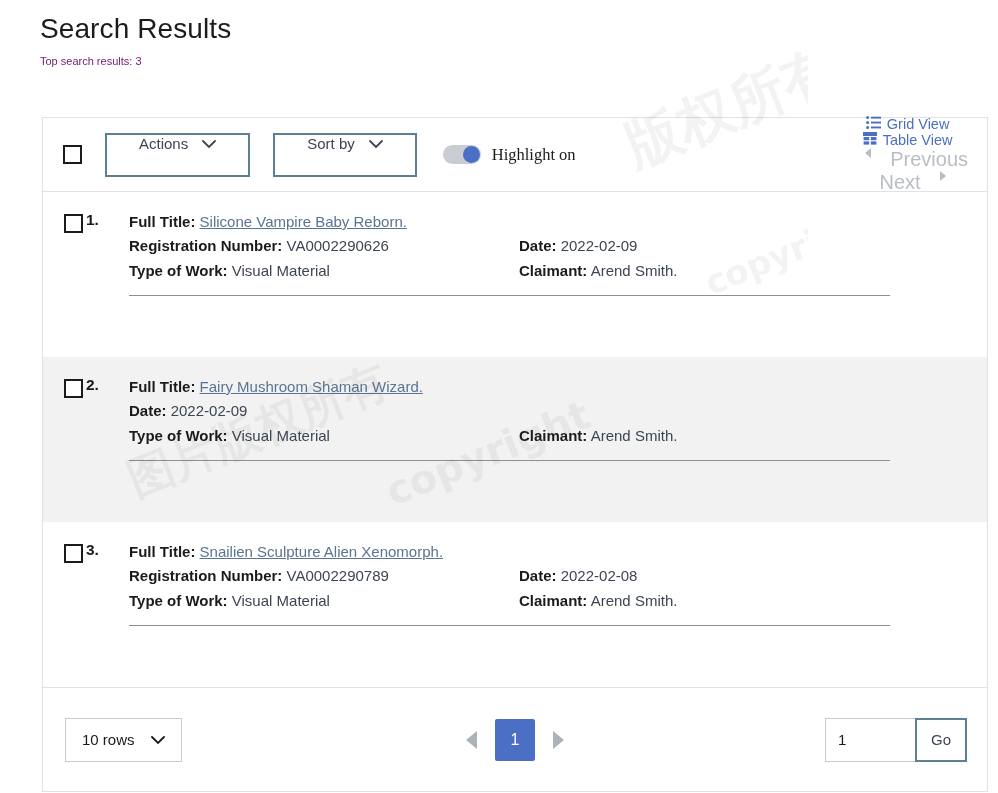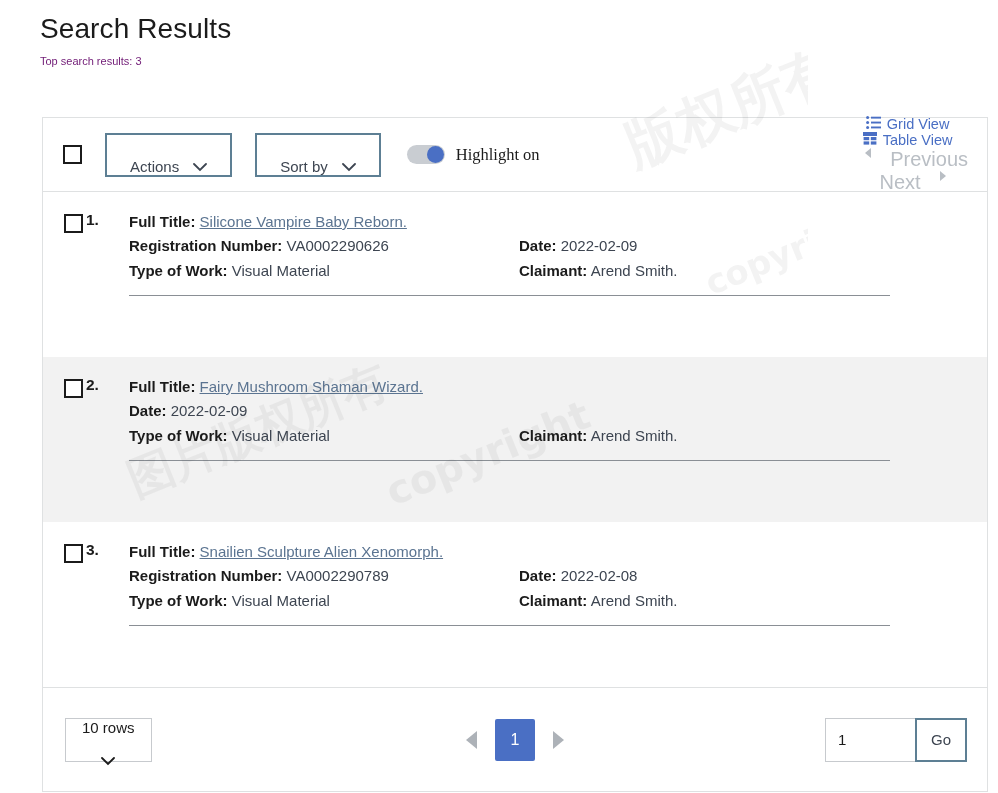--- a/index.html
+++ b/index.html
@@ -58,28 +58,28 @@
     background: #fff;
     display: inline-block;
     flex: 0 0 auto;
     cursor: pointer;
   }
 
   .btn-outline {
     margin-left: 23px;
     height: 44px;
     min-width: 100px;
-    padding: 0 23px;
+    padding: 0 32px;
     border: 2px solid #5d7f94;
     background: #fff;
     color: #3d4551;
     font-size: 15px;
     font-family: "Liberation Sans", sans-serif;
     display: inline-flex;
-    align-items: flex-end;
+    align-items: flex-start;
     gap: 14px;
     cursor: pointer;
   }
   .btn-outline .cv { display: block; }
 
   .toggle-wrap {
     display: flex;
     align-items: center;
     margin-left: 26px;
     gap: 11px;
@@ -195,21 +195,20 @@
     padding: 0 16px;
     border: 1px solid #c7cace;
     background: #fff;
     font-size: 15px;
     color: #1b1b1b;
     display: inline-flex;
     align-items: center;
     gap: 16px;
     cursor: pointer;
     font-family: "Liberation Sans", sans-serif;
-    flex-direction: column;
   }
 
   .pager {
     position: absolute;
     left: 0; right: 0;
     display: flex;
     justify-content: center;
     align-items: center;
     gap: 18px;
     pointer-events: none;

